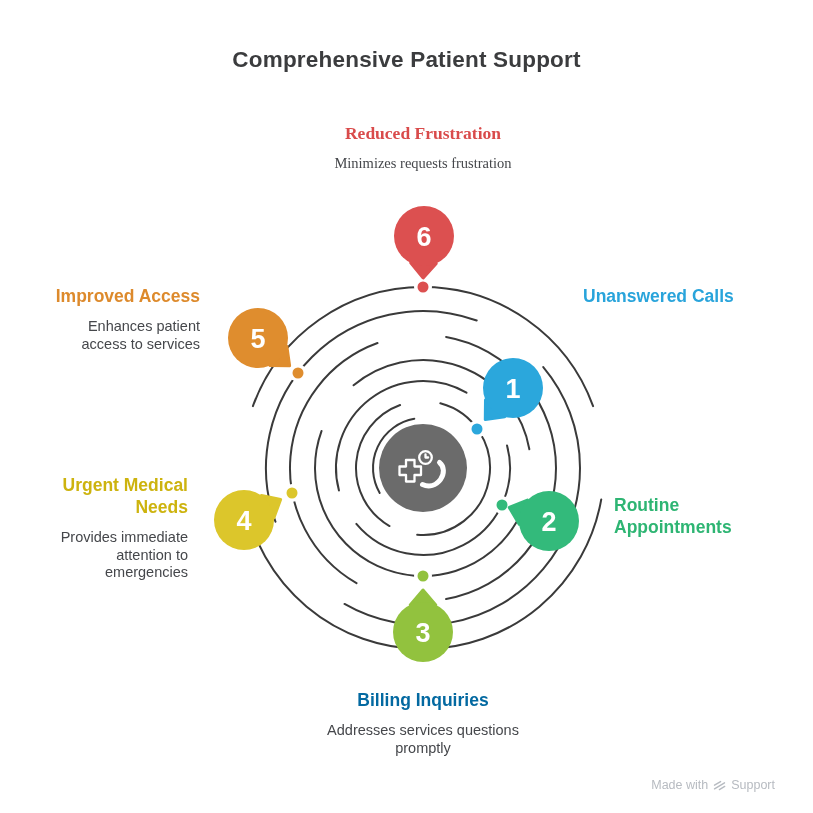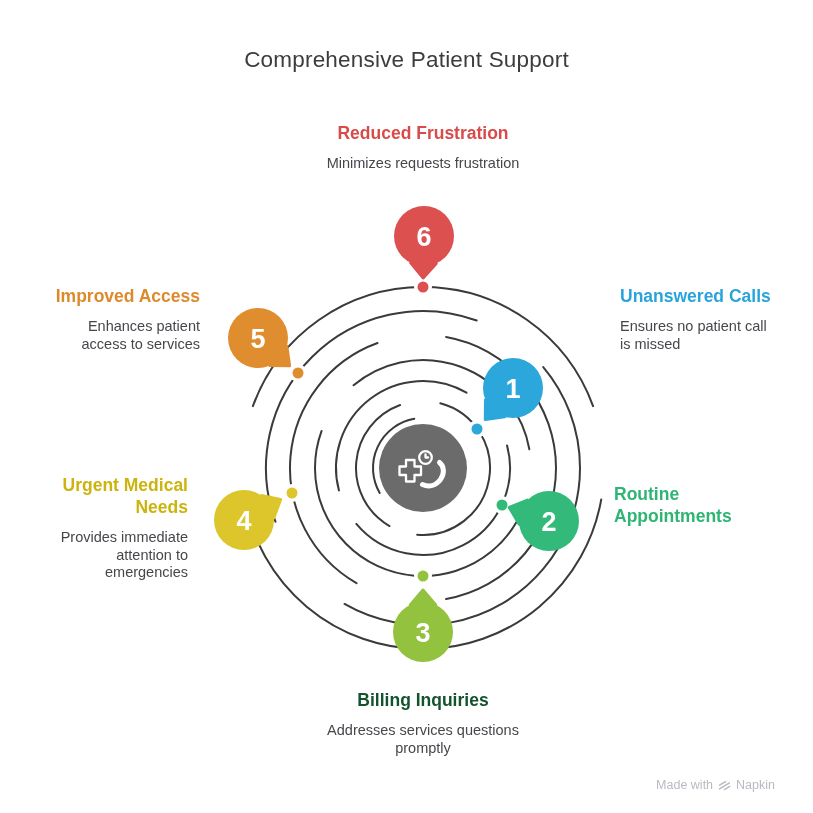--- a/index.html
+++ b/index.html
@@ -2,21 +2,21 @@
 <html><head>
 <meta charset="utf-8">
 <style>
   html,body{margin:0;padding:0;background:#ffffff;}
   .canvas{
     position:relative;width:813px;height:813px;background:#ffffff;
     font-family:"Liberation Sans",sans-serif;overflow:hidden;
   }
   .page-title{
     position:absolute;top:47px;left:0;right:0;margin:0;text-align:center;
-    font-size:22.5px;font-weight:400;color:#3B3C3E;letter-spacing:.2px;
+    font-size:22.5px;font-weight:700;color:#3B3C3E;letter-spacing:.2px;
   }
   .diagram-svg{position:absolute;left:0;top:0;}
   .tb{position:absolute;}
   .tb .t{font-size:17.5px;font-weight:700;line-height:22px;margin:0 0 11px 0;white-space:pre-line;}
   .tb .d{font-size:14.5px;line-height:17.5px;color:#45474B;margin:0;white-space:pre-line;}
   .tb.c{text-align:center;}
   .tb.r{text-align:right;}
   .footer{
     position:absolute;top:778px;right:38px;display:flex;align-items:center;gap:5px;
     color:#B7BBC1;font-size:12.5px;
@@ -98,38 +98,36 @@
           <text x="258" y="347.5" text-anchor="middle" fill="#ffffff" class="bubble-num">5</text>
         </g>
         <g>
           <path d="M 436.2436236796732 263.38783816204824 L 423.1766288527533 277.9919285095824 L 410.6921671561571 262.8868292106068 Z" stroke-width="3" stroke-linejoin="round" stroke="#DC5050" fill="#DC5050"></path>
           <circle cx="424" cy="236" r="30" fill="#DC5050"></circle>
           <text x="424" y="245.5" text-anchor="middle" fill="#ffffff" class="bubble-num">6</text>
         </g>
       </g>
   </svg>
 
-  <div class="tb c" style="left:258px;top:122px;width:330px;">
+  <div class="tb c" style="left:258px;top:122px;width:330px;font-family:Liberation Serif, serif;">
     <p class="t" style="color: rgb(217, 75, 75);">Reduced Frustration</p>
     <p class="d">Minimizes requests frustration</p>
   </div>
 
-  <div class="tb" style="left:620px;top:285px;width:178px;">
+  <div class="tb" style="left:583px;top:285px;width:178px;">
     <p class="t" style="color: rgb(41, 164, 219);">Unanswered Calls</p>
-    <p class="d">Ensures no patient call
-is missed</p>
   </div>
 
   <div class="tb" style="left:614px;top:483px;width:185px;">
-    <p class="t" style="color: rgb(46, 181, 115);">Routine
+    <p class="t" style="color: rgb(46, 181, 115); margin-top: 11px;">Routine
 Appointments</p>
   </div>
 
   <div class="tb c" style="left:258px;top:689px;width:330px;">
-    <p class="t" style="color: #14532d;">Billing Inquiries</p>
+    <p class="t" style="color: #0369a1;">Billing Inquiries</p>
     <p class="d">Addresses services questions
 promptly</p>
   </div>
 
   <div class="tb r" style="right:625px;top:474px;width:210px;">
     <p class="t" style="color: rgb(205, 179, 14);">Urgent Medical
 Needs</p>
     <p class="d">Provides immediate
 attention to
 emergencies</p>
@@ -139,16 +137,16 @@
     <p class="t" style="color: rgb(221, 138, 44);">Improved Access</p>
     <p class="d">Enhances patient
 access to services</p>
   </div>
 
   <div class="footer">
     <span>Made with</span>
     <svg width="13" height="13" viewBox="0 0 13 13">
       <path d="M1.5 9.8 L11.5 3.8 M1.5 6.2 L7.6 2.6 M6.4 10.6 L11.7 7.4" stroke="#B7BBC1" stroke-width="1.4" stroke-linecap="round" fill="none"></path>
     </svg>
-    <span>Napkin</span>
+    <span>Support</span>
   </div>
 
 </div>
 
 </body></html>

